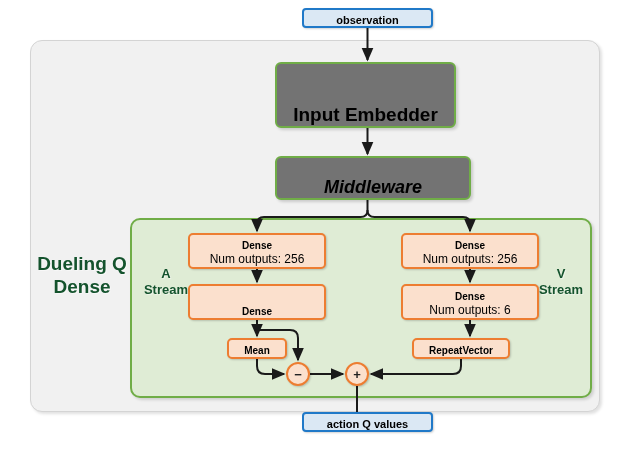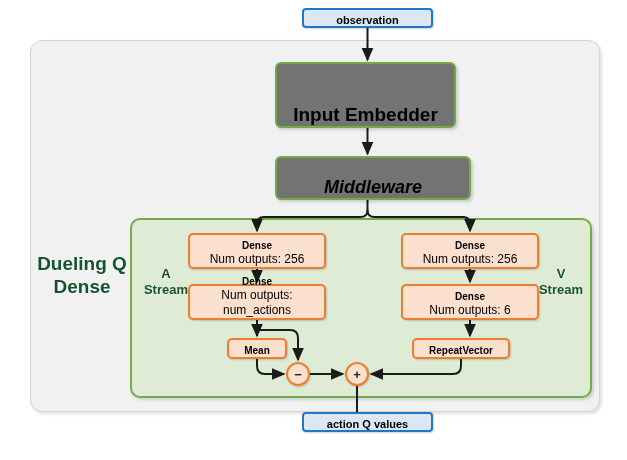--- a/index.html
+++ b/index.html
@@ -238,21 +238,20 @@
     <span>Middleware</span>
   </div>
 
   <div class="node orange" id="node-a-dense-1">
     <span class="title">Dense</span>
     <span class="sub">Num outputs: 256</span>
   </div>
 
   <div class="node orange" id="node-a-dense-2">
     <span class="title">Dense</span>
-    <span class="sub">Num outputs: num_actions</span>
   </div>
 
   <div class="node orange" id="node-v-dense-1">
     <span class="title">Dense</span>
     <span class="sub">Num outputs: 256</span>
   </div>
 
   <div class="node orange" id="node-v-dense-2">
     <span class="title">Dense</span>
     <span class="sub">Num outputs: 6</span>

